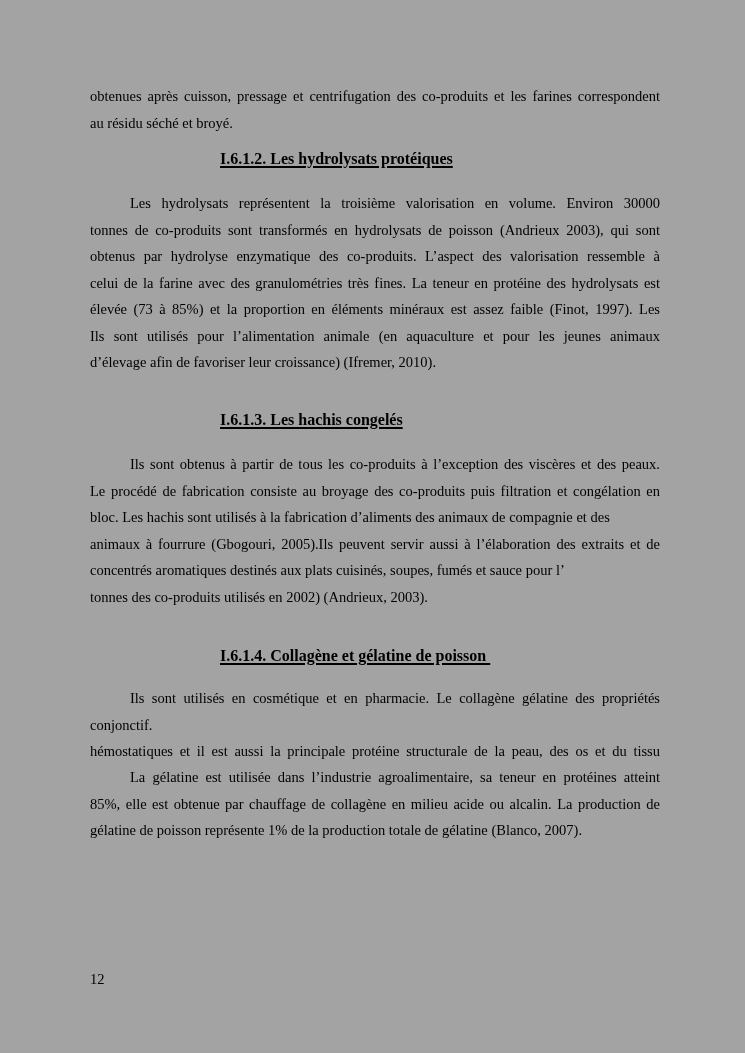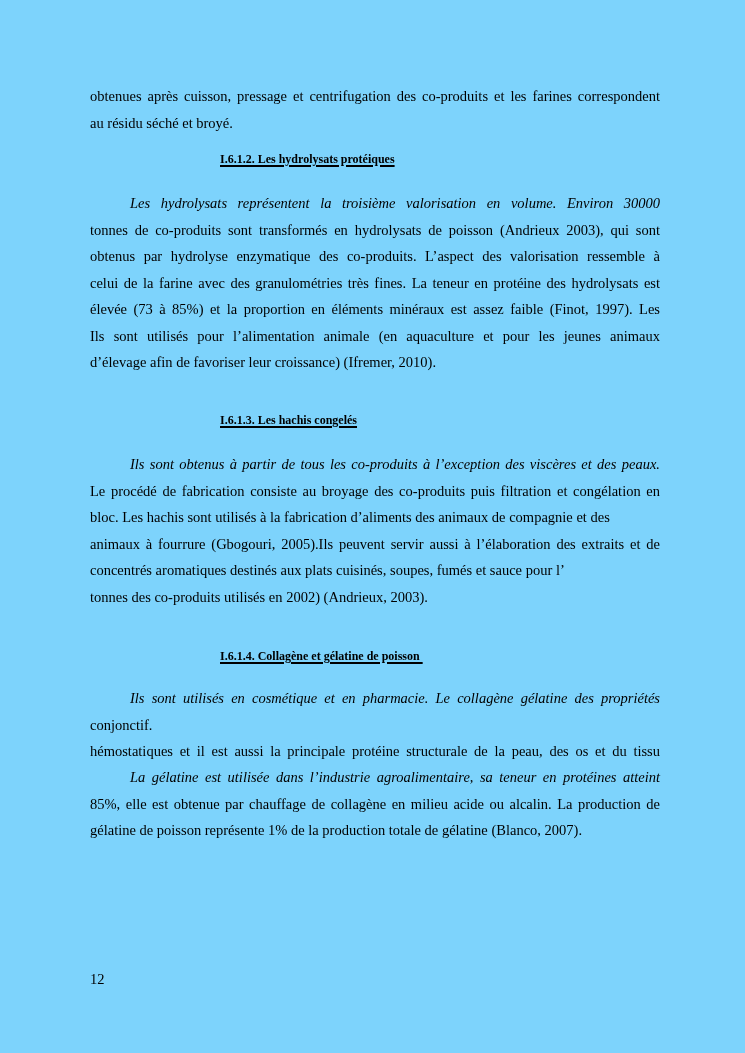--- a/index.html
+++ b/index.html
@@ -1,35 +1,35 @@
 <!DOCTYPE html>
 <html><head>
 <meta charset="utf-8">
 <style>
   html, body { margin: 0; padding: 0; background: #e8e8e8; }
   .page {
     position: relative;
     width: 745px;
     height: 1053px;
-    background: #7dd3fc;
+    background: #a3a3a3;
     color: #000000;
     font-family: "Liberation Serif", "DejaVu Serif", serif;
     font-size: 14.5px;
     overflow: hidden;
   }
   .block { position: absolute; left: 90px; width: 570px; }
   .ln { line-height: 26.5px; white-space: nowrap; }
   .j { text-align: justify; text-align-last: justify; }
-  .ind { text-indent: 40px; font-style: italic; }
+  .ind { text-indent: 40px; }
   .hd {
     position: absolute;
     left: 220px;
     line-height: 22px;
     font-weight: bold;
-    font-size: 12px;
+    font-size: 16px;
   }
   .hd span {
     text-decoration: underline;
     text-decoration-thickness: 1.5px;
     text-underline-offset: 2px;
     white-space: pre;
   }
   .pageno {
     position: absolute;
     top: 968px;

